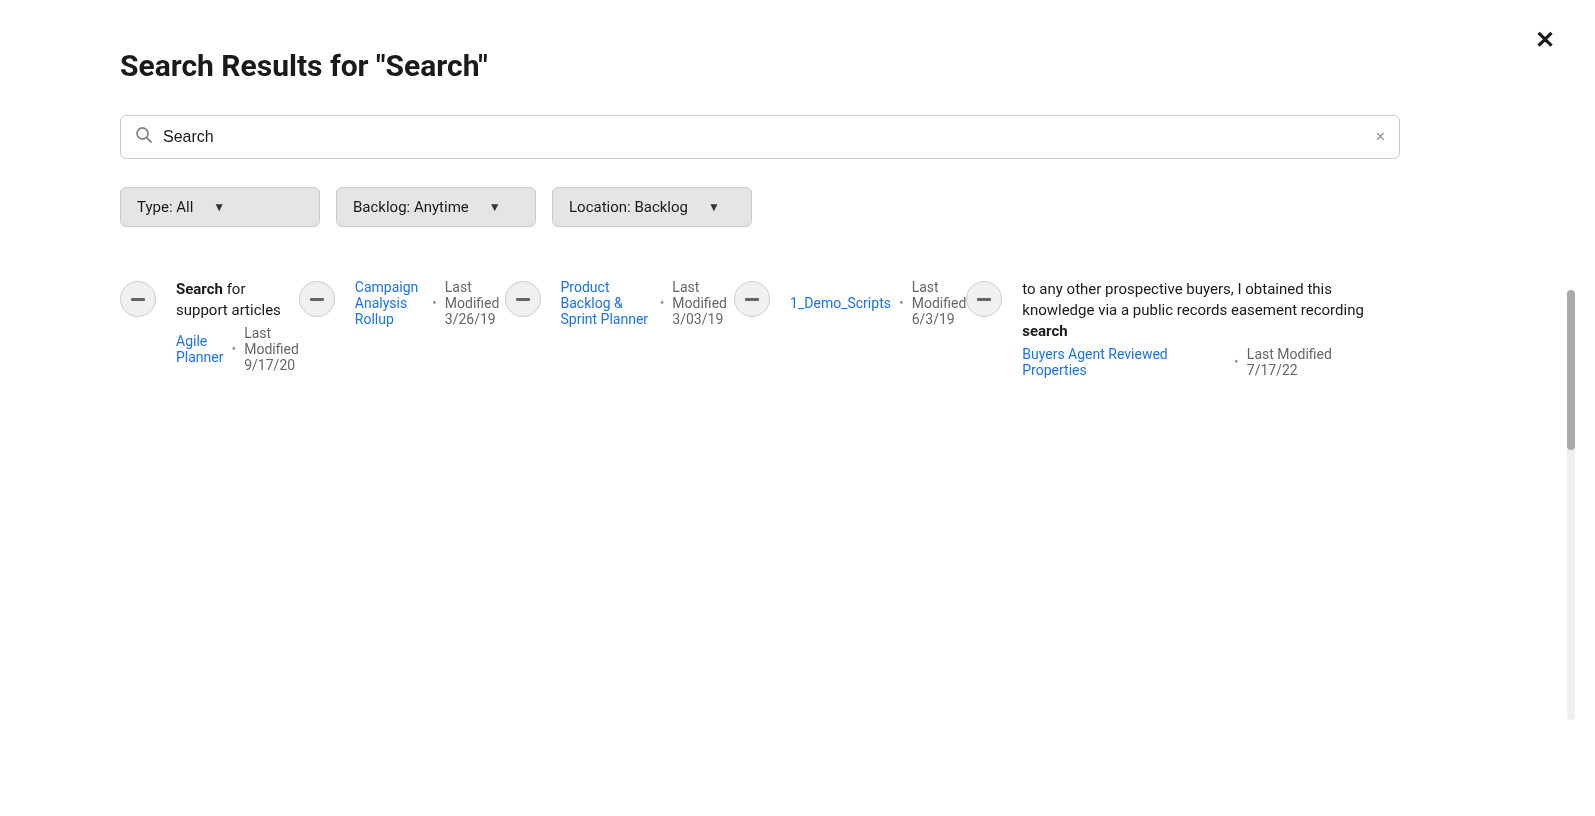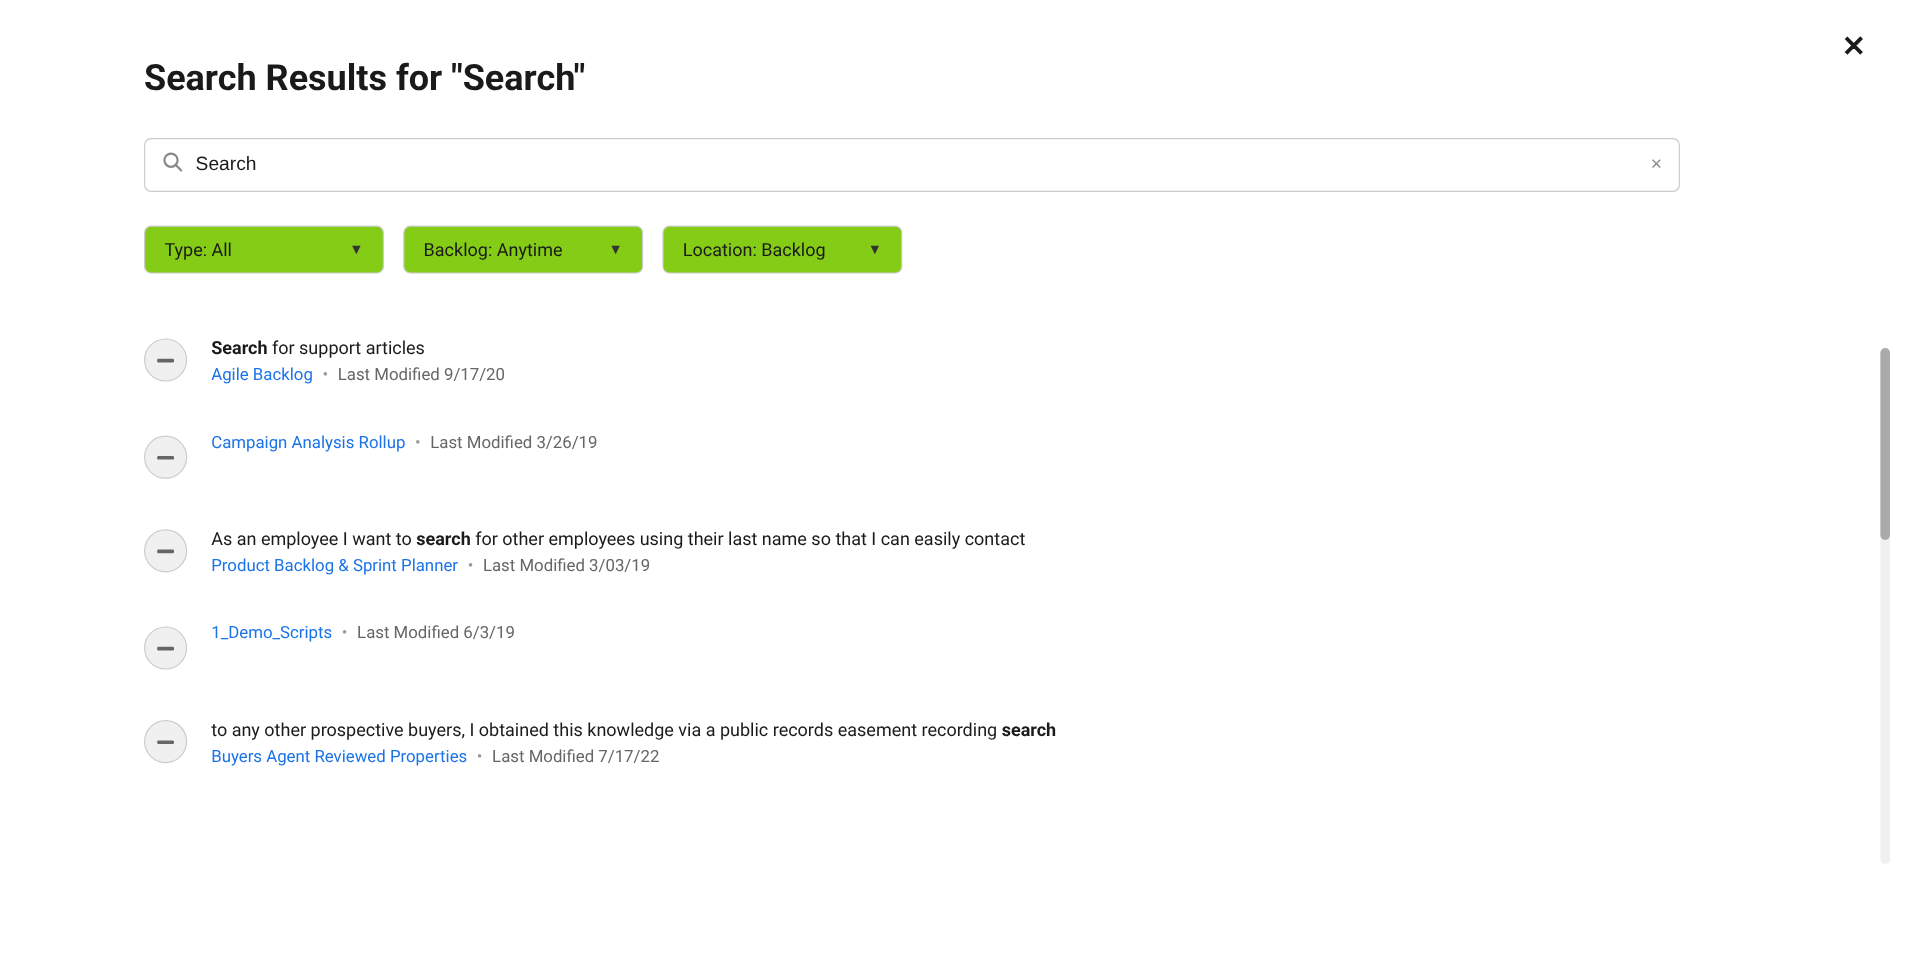--- a/index.html
+++ b/index.html
@@ -83,39 +83,38 @@
 
     .filters {
       display: flex;
       gap: 16px;
       margin-bottom: 32px;
     }
 
     .filter-dropdown {
       display: flex;
       align-items: center;
-      justify-content: space-between;
       border: 1.5px solid #ccc;
       border-radius: 6px;
       padding: 10px 16px;
       font-size: 15px;
       cursor: pointer;
-      background: #84cc16;
+      background: #e5e5e5;
       min-width: 200px;
       gap: 20px;
     }
 
     .filter-dropdown .arrow {
       font-size: 12px;
       color: #333;
     }
 
     .results-list {
       display: flex;
-      flex-direction: column;
+      flex-direction: row;
       gap: 0;
       max-width: 1300px;
       padding-right: 40px;
       max-height: 580px;
       overflow-y: auto;
     }
 
     
     .results-list::-webkit-scrollbar {
       width: 8px;
@@ -245,21 +244,21 @@
   </div>
 
   <div class="results-list" id="results-list">
   <div class="result-item">
       <div class="result-icon">
         <div class="result-icon-inner"></div>
       </div>
       <div class="result-content">
         <div class="result-title"><strong>Search</strong> for support articles</div>
         <div class="result-meta">
-          <a href="#">Agile Backlog</a>
+          <a href="#">Agile Planner</a>
           <span class="dot">•</span>
           <span>Last Modified 9/17/20</span>
         </div>
       </div>
     </div>
       <div class="result-item">
       <div class="result-icon">
         <div class="result-icon-inner"></div>
       </div>
       <div class="result-content">
@@ -268,21 +267,20 @@
           <span class="dot">•</span>
           <span>Last Modified 3/26/19</span>
         </div>
       </div>
     </div>
       <div class="result-item">
       <div class="result-icon">
         <div class="result-icon-inner"></div>
       </div>
       <div class="result-content">
-        <div class="result-title">As an employee I want to <strong>search</strong> for other employees using their last name so that I can easily contact</div>
         <div class="result-meta">
           <a href="#">Product Backlog &amp; Sprint Planner</a>
           <span class="dot">•</span>
           <span>Last Modified 3/03/19</span>
         </div>
       </div>
     </div>
       <div class="result-item">
       <div class="result-icon">
         <div class="result-icon-inner"></div>

